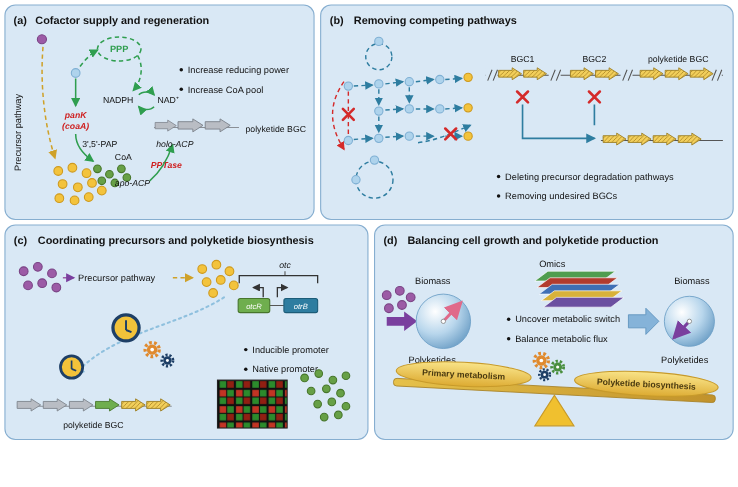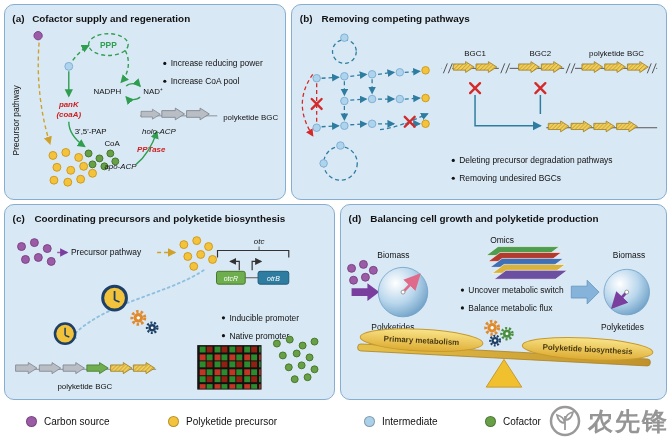--- a/index.html
+++ b/index.html
@@ -420,40 +420,15 @@
         <ellipse cx="248" cy="141" rx="66" ry="11" fill="url(#ov)" stroke="#c79a2a" stroke-width="1"></ellipse>
         <text x="248" y="144" class="sw mid">Polyketide biosynthesis</text>
       </g>
       <use href="#gear" transform="translate(152,124)" fill="#e08a2e" stroke="#e08a2e"></use>
       <use href="#gear" transform="translate(167,130) scale(0.85)" fill="#4a8f3f" stroke="#4a8f3f"></use>
       <use href="#gear" transform="translate(155,137) scale(0.75)" fill="#1e3f66" stroke="#1e3f66"></use>
       <polygon points="164,156 146,184 182,184" fill="#f0c02f" stroke="#c79a2a" stroke-width="1"></polygon>
     </svg>
   </section>
 
-  <div class="legend">
-    <span class="leg-item" style="left:26px">
-      <span class="leg-dot ld-carbon"></span>
-      <span>Carbon source</span>
-    </span>
-    <span class="leg-item" style="left:168px">
-      <span class="leg-dot ld-prec"></span>
-      <span>Polyketide precursor</span>
-    </span>
-    <span class="leg-item" style="left:364px">
-      <span class="leg-dot ld-int"></span>
-      <span>Intermediate</span>
-    </span>
-    <span class="leg-item" style="left:485px">
-      <span class="leg-dot ld-cof"></span>
-      <span>Cofactor</span>
-    </span>
-  </div>
-
-  <div class="watermark">
-    <svg width="36" height="36" viewBox="0 0 36 36">
-      <circle cx="18" cy="18" r="14" fill="none" stroke="#8f8f8f" stroke-width="2.5"></circle>
-      <path d="M18,27 V13 M18,20 C14,20 11,17 10,12 C14,13 17,15 18,20 M18,17 C22,17 25,14 26,9 C22,10 19,12 18,17" fill="none" stroke="#8f8f8f" stroke-width="1.8"></path>
-    </svg>
-    <span>农先锋</span>
-  </div>
+
 
 </div>
 
 </body></html>

